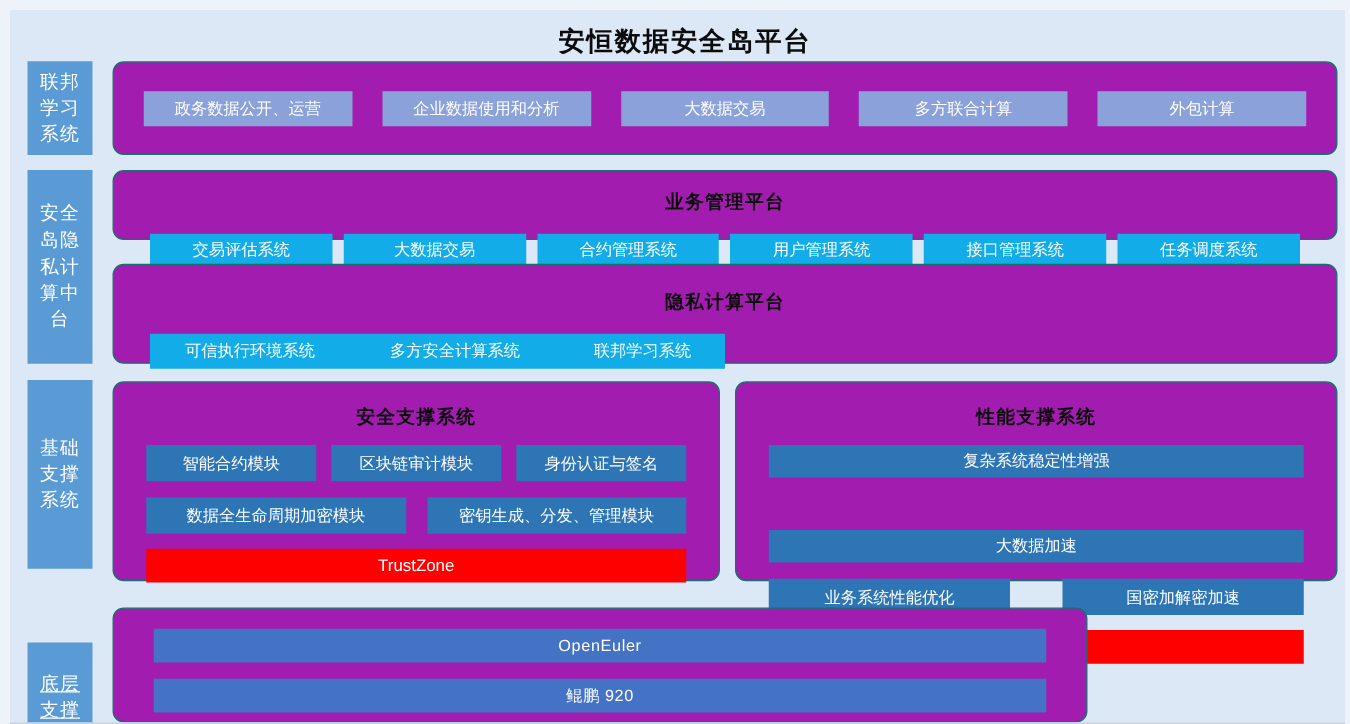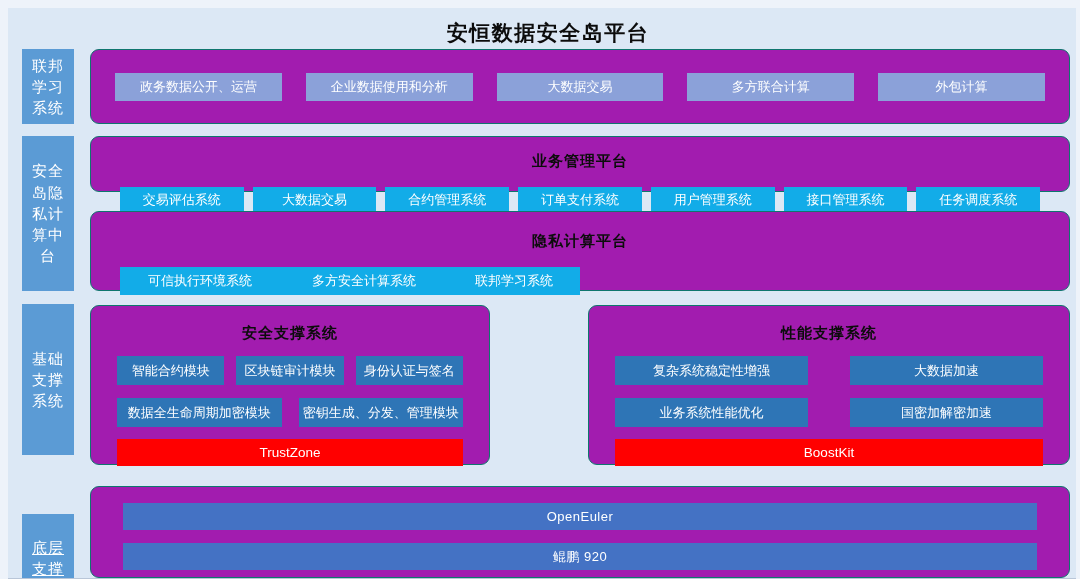--- a/index.html
+++ b/index.html
@@ -31,23 +31,23 @@
   .s4 { top:506px; height:88px;text-decoration:underline;  }
 
   
   .panel {
     position:absolute; background:#a21caf;
     border:1px solid #0f766e; border-radius:9px;
   }
   .p1  { left:82px;  top:41px;  width:980px; height:75px;  }
   .p2a { left:82px;  top:128px; width:980px; height:56px;  }
   .p2b { left:82px;  top:203px; width:980px; height:80px;  }
-  .p3a { left:82px;  top:297px; width:400px; height:160px; }
+  .p3a { left:82px;  top:297px; width:486px; height:160px; }
   .p3b { left:580px; top:297px; width:482px; height:160px; }
-  .p4  { left:82px;  top:478px; width:980px; height:92px;text-align:center;  }
+  .p4  { left:82px;  top:478px; width:780px; height:92px;text-align:center;  }
 
   .panel-title {
     text-align:center; font-weight:bold; color:#0c0c0c; font-size:15px;
     letter-spacing:1px;
   }
   .p2a .panel-title { margin-top:7px;  }
   .p2b .panel-title { margin-top:12px; }
   .p3a .panel-title, .p3b .panel-title { margin-top:10px; }
 
   .chip {
@@ -63,21 +63,21 @@
   .row-biz { display:flex; gap:9px; padding:0 25px; margin-top:12px; }
   .row-biz .chip { flex:1; height:26px; background:var(--cyan-chip,#12ace8); }
 
   .row-priv { display:flex; padding:0 125px 0 25px; margin-top:12px; }
   .row-priv .chip { height:28px; background:var(--cyan-chip,#12ace8); }
   .w-a { width:160px; } .w-b { width:168px; } .w-c { width:132px; }
 
   
   .row-mod { display:flex; gap:12px; padding:0 22px; margin-top:9px; }
   .row-mod.gap-md { gap:17px; margin-top:13px; }
-  .row-mod.gap-lg { gap:42px; }
+  .row-mod.gap-lg { gap:42px;flex-direction:column; }
   .row-mod.gap-lg2 { gap:42px; margin-top:13px; }
   .row-mod .chip { flex:1; height:29px; background:var(--module-chip,#2e75b6); }
 
   .hl-bar {
     margin:12px 22px 0; height:27px;
     background:var(--highlight-bar,#ff0000);
     display:flex; align-items:center; justify-content:center;
     color:#fff; font-size:13.5px;
   }
 
@@ -111,21 +111,20 @@
   </div>
 
   <div class="side s2">安全岛隐私计算中台</div>
 
   <div class="panel p2a">
     <div class="panel-title">业务管理平台</div>
     <div class="row-biz">
       <div class="chip">交易评估系统</div>
       <div class="chip">大数据交易</div>
       <div class="chip">合约管理系统</div>
-      <div class="chip">订单支付系统</div>
       <div class="chip">用户管理系统</div>
       <div class="chip">接口管理系统</div>
       <div class="chip">任务调度系统</div>
     </div>
   </div>
 
   <div class="panel p2b">
     <div class="panel-title">隐私计算平台</div>
     <div class="row-priv">
       <div class="chip w-a">可信执行环境系统</div>

